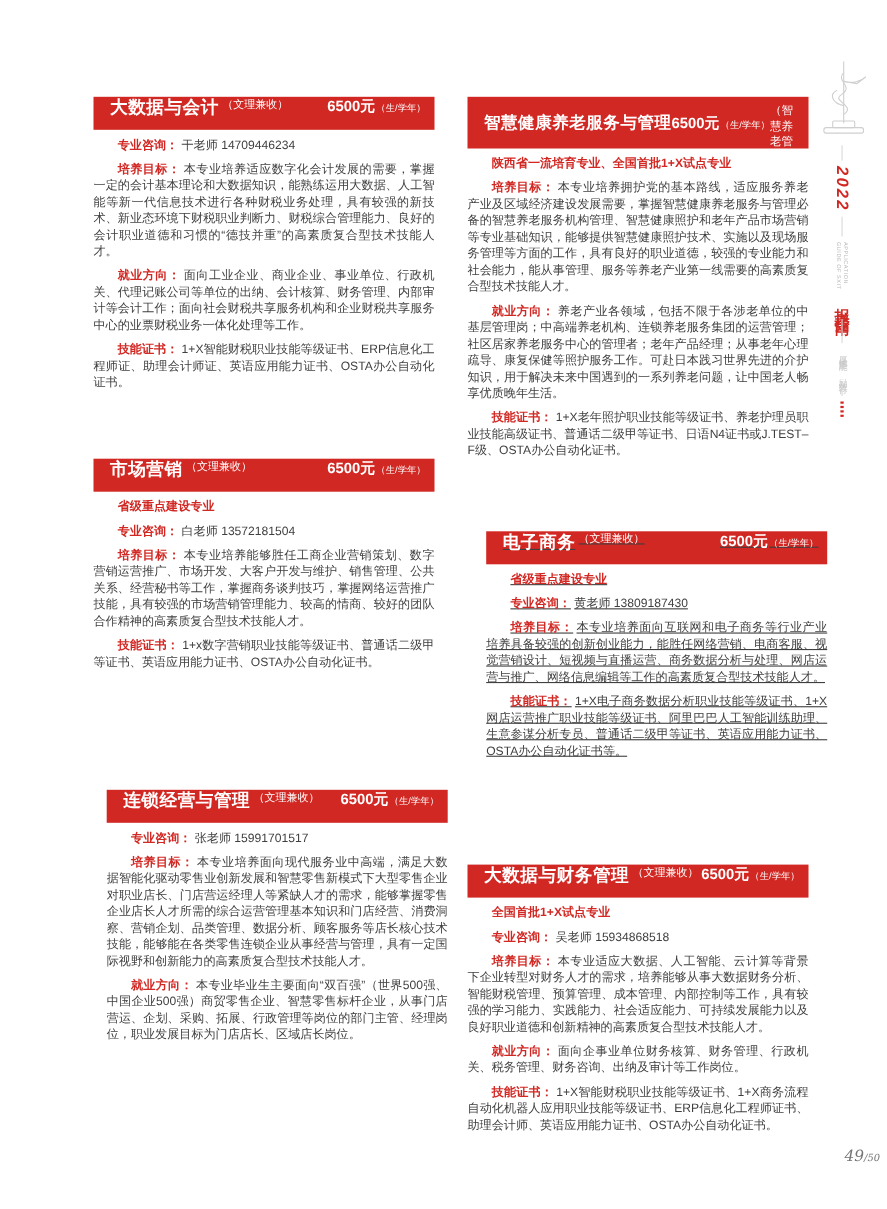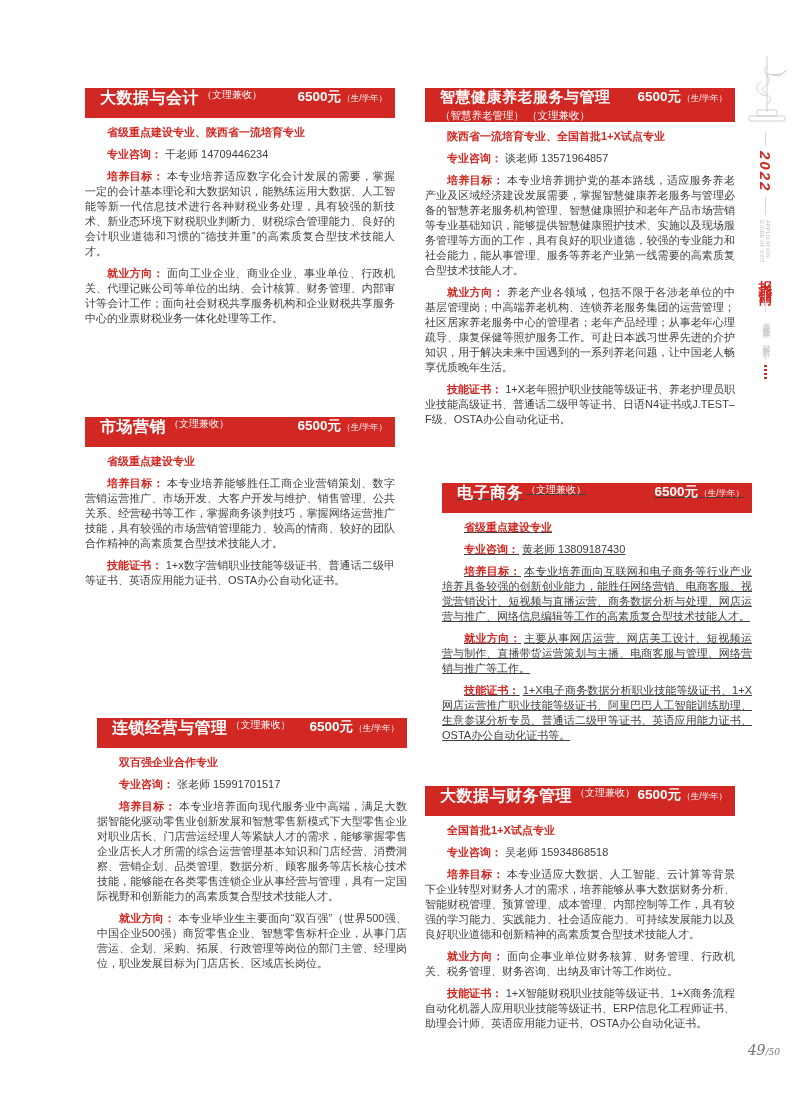--- a/index.html
+++ b/index.html
@@ -16,21 +16,21 @@
   .pos-r2{left:425px;top:786px;}
   .bar{
     background:#d22823;color:#fff;height:30px;display:flex;align-items:flex-start;
     padding:0 8px 0 15px;box-sizing:border-box;
   }
   .bar h2{font-size:16px;margin:0;font-weight:bold;letter-spacing:.5px;white-space:nowrap;}
   .adm{font-size:10px;margin-left:3px;white-space:nowrap;}
   .fee{margin-left:auto;display:flex;align-items:baseline;white-space:nowrap;}
   .fee-amt{font-size:13.5px;font-weight:bold;}
   .fee-unit{font-size:8.5px;margin-left:1px;}
-  .bar.tall{height:34px;flex-direction:column;align-items:stretch;justify-content:center;padding:4px 8px 4px 15px;}
+  .bar.tall{height:47px;flex-direction:row;align-items:stretch;justify-content:center;padding:4px 8px 4px 15px;}
   .bar.tall .row1{display:flex;align-items:center;}
   .bar.tall h2{font-size:15px;}
   .bar-sub{font-size:10.5px;margin-top:2px;}
   .card-body{margin-top:6px;}
   .card-body p{margin:7px 0 0;font-size:11px;line-height:15px;text-indent:2em;text-align:justify;}
   .honors{color:#d22823;font-weight:bold;}
   .lbl{color:#d22823;font-weight:bold;margin-right:3px;}
   
   .monument{position:absolute;left:737px;top:52px;width:58px;height:80px;}
   .side{
@@ -40,113 +40,111 @@
   .vline{width:1px;background:#d9d9d9;}
   .v14{height:14px;}.v20{height:18px;}.v22{height:22px;}.v10{height:10px;}
   .year{writing-mode:vertical-rl;color:#d22823;font-weight:bold;font-style:italic;font-size:15px;letter-spacing:2px;}
   .cap-en{writing-mode:vertical-rl;font-size:5px;line-height:6px;color:#b8b8b8;letter-spacing:.5px;}
   .cap-en span{display:block;}
   .title-cn{writing-mode:vertical-rl;color:#d22823;font-weight:bold;font-size:13.5px;letter-spacing:4px;}
   .motto{writing-mode:vertical-rl;color:#c8c8c8;font-size:8px;letter-spacing:2px;}
   .dots{display:flex;flex-direction:column;gap:2px;align-items:center;}
   .dots i{width:3px;height:2px;background:#d22823;display:block;}
   .pageno{
-    position:absolute;left:700px;top:1040px;width:80px;text-align:right;
+    position:absolute;left:720px;top:1040px;width:80px;text-align:right;
     font-family:"DejaVu Serif","Liberation Serif",serif;font-style:italic;color:#767676;
   }
   .pageno .big{font-size:14px;}
   .pageno .small{font-size:9px;}
 </style>
 </head>
 <body>
 
 <section class="card pos-l0">
   <header class="bar">
     <h2>大数据与会计</h2>
     <span class="adm">（文理兼收）</span>
     <span class="fee">
       <span class="fee-amt">6500元</span>
       <span class="fee-unit">（生/学年）</span>
     </span>
   </header>
   <div class="card-body">
-    <p class="honors">省级重点建设专业、陕西省一流培育专业</p>
     <p><span class="lbl">专业咨询：</span><span>干老师 14709446234</span></p>
     <p><span class="lbl">培养目标：</span><span>本专业培养适应数字化会计发展的需要，掌握一定的会计基本理论和大数据知识，能熟练运用大数据、人工智能等新一代信息技术进行各种财税业务处理，具有较强的新技术、新业态环境下财税职业判断力、财税综合管理能力、良好的会计职业道德和习惯的“德技并重”的高素质复合型技术技能人才。</span></p>
     <p><span class="lbl">就业方向：</span><span>面向工业企业、商业企业、事业单位、行政机关、代理记账公司等单位的出纳、会计核算、财务管理、内部审计等会计工作；面向社会财税共享服务机构和企业财税共享服务中心的业票财税业务一体化处理等工作。</span></p>
+    <p><span class="lbl">技能证书：</span><span>1+X智能财税职业技能等级证书、ERP信息化工程师证、助理会计师证、英语应用能力证书、OSTA办公自动化证书。</span></p>
   </div>
 </section>
 
 <section class="card pos-l1">
   <header class="bar">
     <h2>市场营销</h2>
     <span class="adm">（文理兼收）</span>
     <span class="fee">
       <span class="fee-amt">6500元</span>
       <span class="fee-unit">（生/学年）</span>
     </span>
   </header>
   <div class="card-body">
     <p class="honors">省级重点建设专业</p>
+    <p><span class="lbl">专业咨询：</span><span>白老师 13572181504</span></p>
     <p><span class="lbl">培养目标：</span><span>本专业培养能够胜任工商企业营销策划、数字营销运营推广、市场开发、大客户开发与维护、销售管理、公共关系、经营秘书等工作，掌握商务谈判技巧，掌握网络运营推广技能，具有较强的市场营销管理能力、较高的情商、较好的团队合作精神的高素质复合型技术技能人才。</span></p>
     <p><span class="lbl">技能证书：</span><span>1+x数字营销职业技能等级证书、普通话二级甲等证书、英语应用能力证书、OSTA办公自动化证书。</span></p>
   </div>
 </section>
 
 <section class="card pos-l2">
   <header class="bar">
     <h2>连锁经营与管理</h2>
     <span class="adm">（文理兼收）</span>
     <span class="fee">
       <span class="fee-amt">6500元</span>
       <span class="fee-unit">（生/学年）</span>
     </span>
   </header>
   <div class="card-body">
-    <p class="honors">双百强企业合作专业</p>
     <p><span class="lbl">专业咨询：</span><span>张老师 15991701517</span></p>
     <p><span class="lbl">培养目标：</span><span>本专业培养面向现代服务业中高端，满足大数据智能化驱动零售业创新发展和智慧零售新模式下大型零售企业对职业店长、门店营运经理人等紧缺人才的需求，能够掌握零售企业店长人才所需的综合运营管理基本知识和门店经营、消费洞察、营销企划、品类管理、数据分析、顾客服务等店长核心技术技能，能够能在各类零售连锁企业从事经营与管理，具有一定国际视野和创新能力的高素质复合型技术技能人才。</span></p>
     <p><span class="lbl">就业方向：</span><span>本专业毕业生主要面向“双百强”（世界500强、中国企业500强）商贸零售企业、智慧零售标杆企业，从事门店营运、企划、采购、拓展、行政管理等岗位的部门主管、经理岗位，职业发展目标为门店店长、区域店长岗位。</span></p>
   </div>
 </section>
 
 <section class="card pos-r0">
   <header class="bar tall">
     <div class="row1">
       <h2>智慧健康养老服务与管理</h2>
       <span class="fee">
         <span class="fee-amt">6500元</span>
         <span class="fee-unit">（生/学年）</span>
       </span>
     </div>
     <div class="bar-sub">（智慧养老管理） （文理兼收）</div>
   </header>
   <div class="card-body">
     <p class="honors">陕西省一流培育专业、全国首批1+X试点专业</p>
-    <p><span class="lbl">专业咨询：</span><span>谈老师 13571964857</span></p>
     <p><span class="lbl">培养目标：</span><span>本专业培养拥护党的基本路线，适应服务养老产业及区域经济建设发展需要，掌握智慧健康养老服务与管理必备的智慧养老服务机构管理、智慧健康照护和老年产品市场营销等专业基础知识，能够提供智慧健康照护技术、实施以及现场服务管理等方面的工作，具有良好的职业道德，较强的专业能力和社会能力，能从事管理、服务等养老产业第一线需要的高素质复合型技术技能人才。</span></p>
     <p><span class="lbl">就业方向：</span><span>养老产业各领域，包括不限于各涉老单位的中基层管理岗；中高端养老机构、连锁养老服务集团的运营管理；社区居家养老服务中心的管理者；老年产品经理；从事老年心理疏导、康复保健等照护服务工作。可赴日本践习世界先进的介护知识，用于解决未来中国遇到的一系列养老问题，让中国老人畅享优质晚年生活。</span></p>
     <p><span class="lbl">技能证书：</span><span>1+X老年照护职业技能等级证书、养老护理员职业技能高级证书、普通话二级甲等证书、日语N4证书或J.TEST–F级、OSTA办公自动化证书。</span></p>
   </div>
 </section>
 
 <section class="card pos-r1">
   <header class="bar">
     <h2>电子商务</h2>
     <span class="adm">（文理兼收）</span>
     <span class="fee">
       <span class="fee-amt">6500元</span>
       <span class="fee-unit">（生/学年）</span>
     </span>
   </header>
   <div class="card-body">
     <p class="honors">省级重点建设专业</p>
     <p><span class="lbl">专业咨询：</span><span>黄老师 13809187430</span></p>
     <p><span class="lbl">培养目标：</span><span>本专业培养面向互联网和电子商务等行业产业培养具备较强的创新创业能力，能胜任网络营销、电商客服、视觉营销设计、短视频与直播运营、商务数据分析与处理、网店运营与推广、网络信息编辑等工作的高素质复合型技术技能人才。</span></p>
-    <p><span class="lbl">就业方向：</span><span>主要从事网店运营、网店美工设计、短视频运营与制作、直播带货运营策划与主播、电商客服与管理、网络营销与推广等工作。</span></p>
     <p><span class="lbl">技能证书：</span><span>1+X电子商务数据分析职业技能等级证书、1+X网店运营推广职业技能等级证书、阿里巴巴人工智能训练助理、生意参谋分析专员、普通话二级甲等证书、英语应用能力证书、OSTA办公自动化证书等。</span></p>
   </div>
 </section>
 
 <section class="card pos-r2">
   <header class="bar">
     <h2>大数据与财务管理</h2>
     <span class="adm">（文理兼收）</span>
     <span class="fee">
       <span class="fee-amt">6500元</span>

